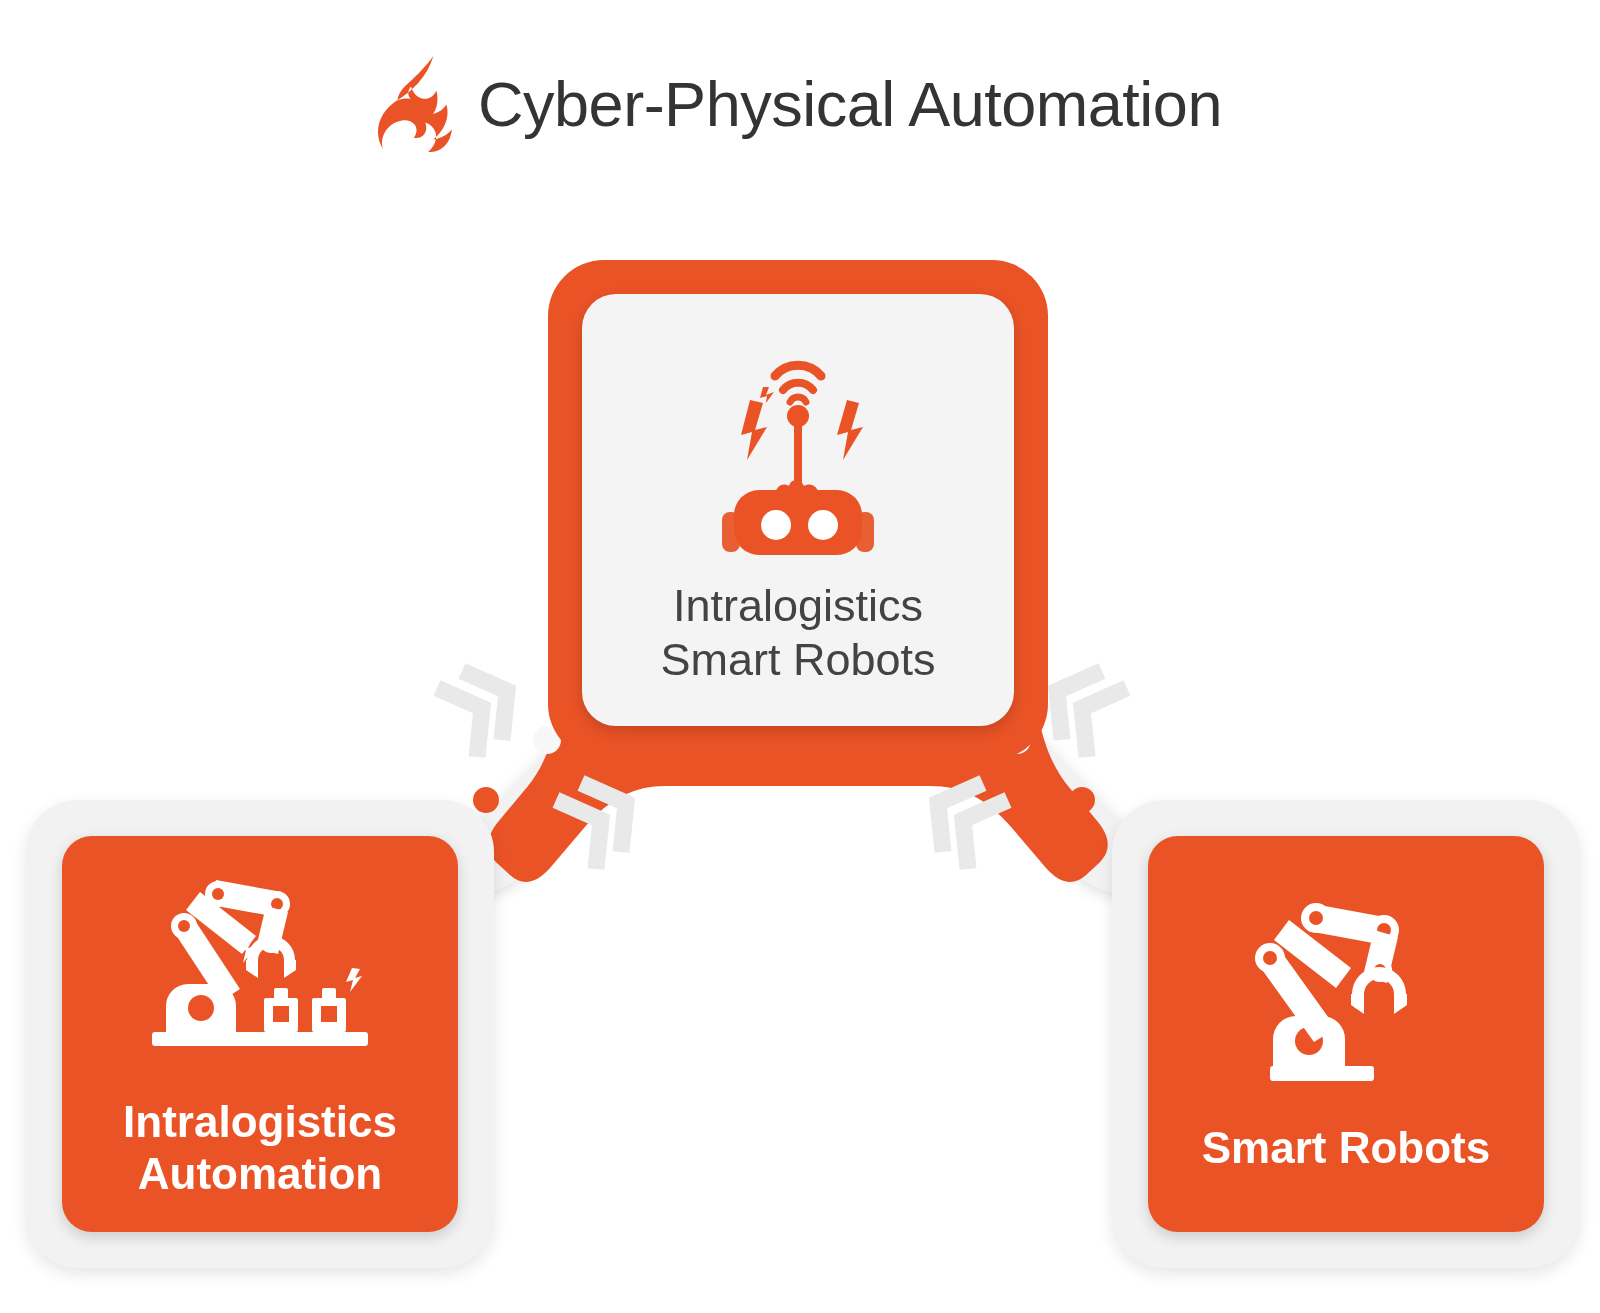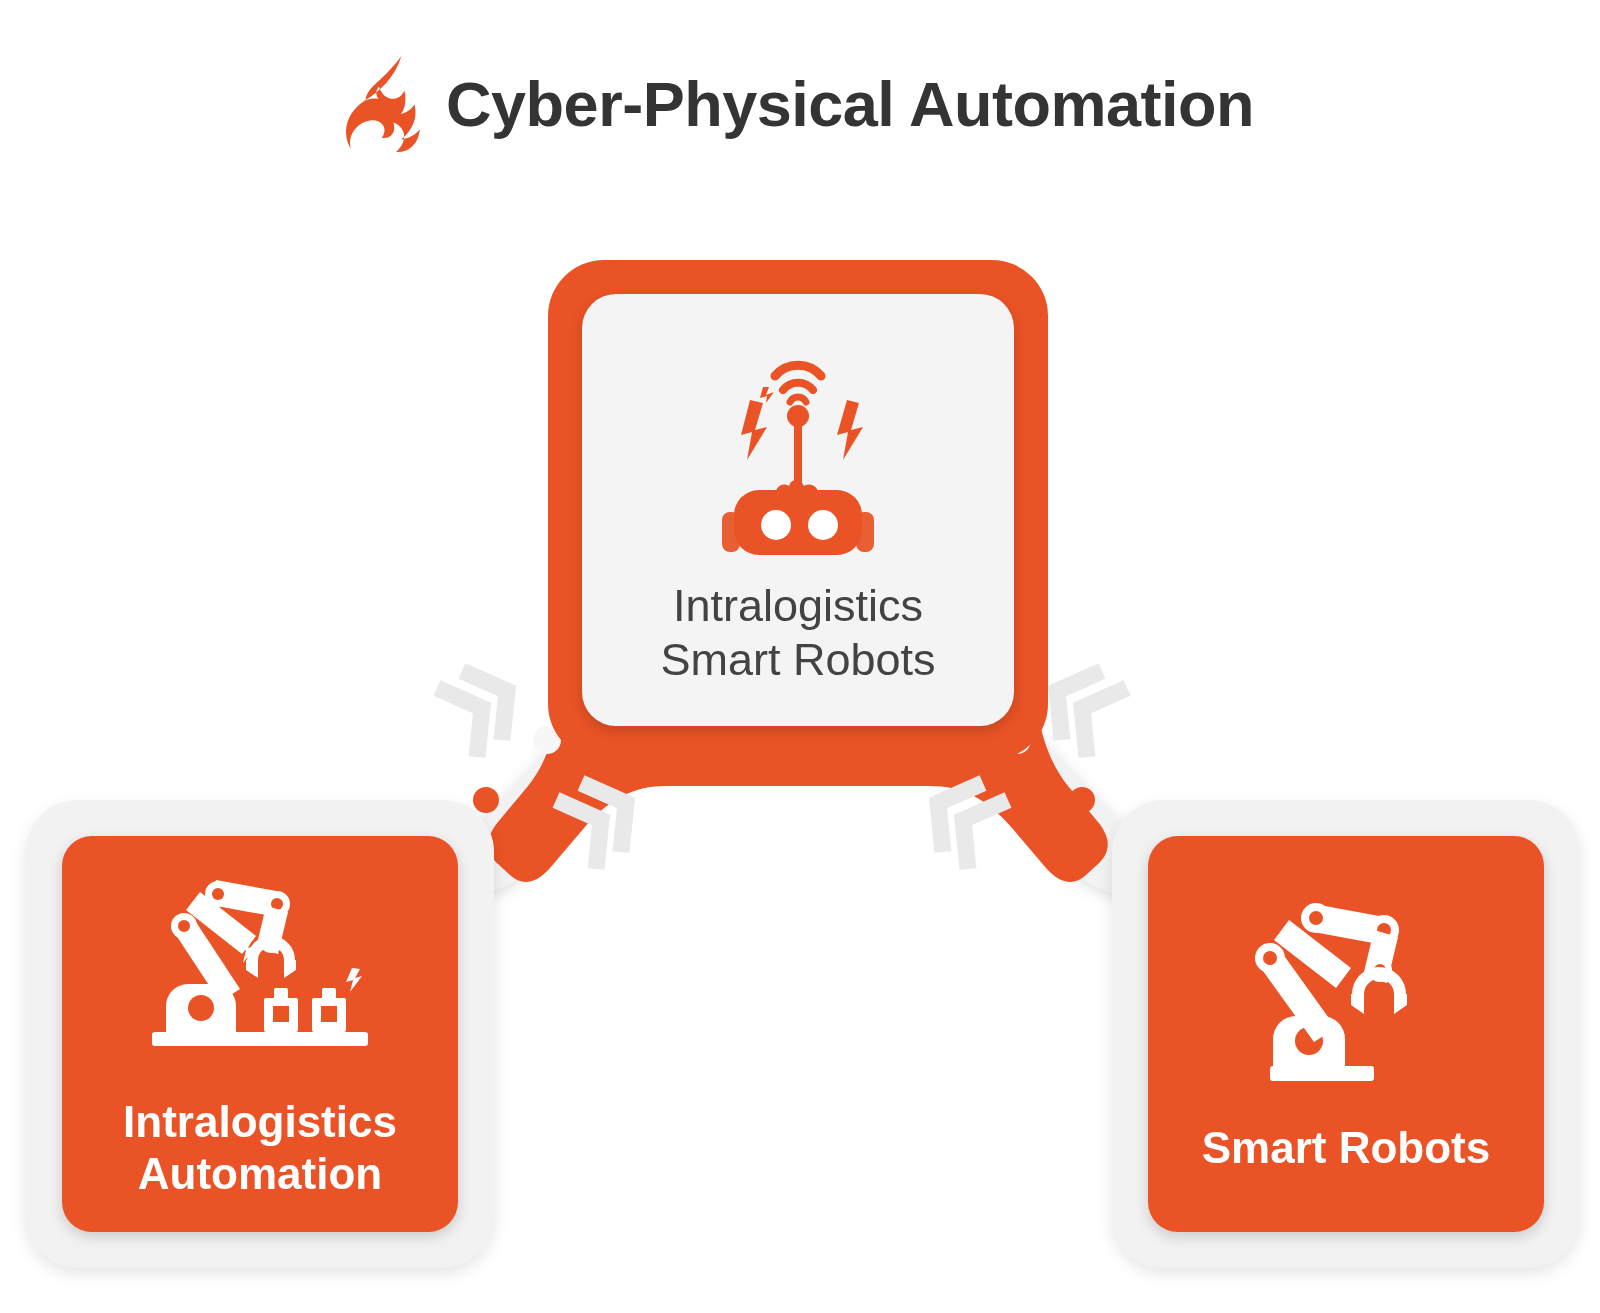--- a/index.html
+++ b/index.html
@@ -27,21 +27,21 @@
     gap: 26px;
   }
   .flame-icon {
     width: 74px;
     height: 96px;
     display: block;
     flex: 0 0 auto;
   }
   .page-title {
     font-size: 63px;
-    font-weight: bold;
+    font-weight: normal;
     color: #343434;
     letter-spacing: -0.5px;
     white-space: nowrap;
     line-height: 1;
   }
 
   
   .stage {
     position: absolute;
     left: 0;

